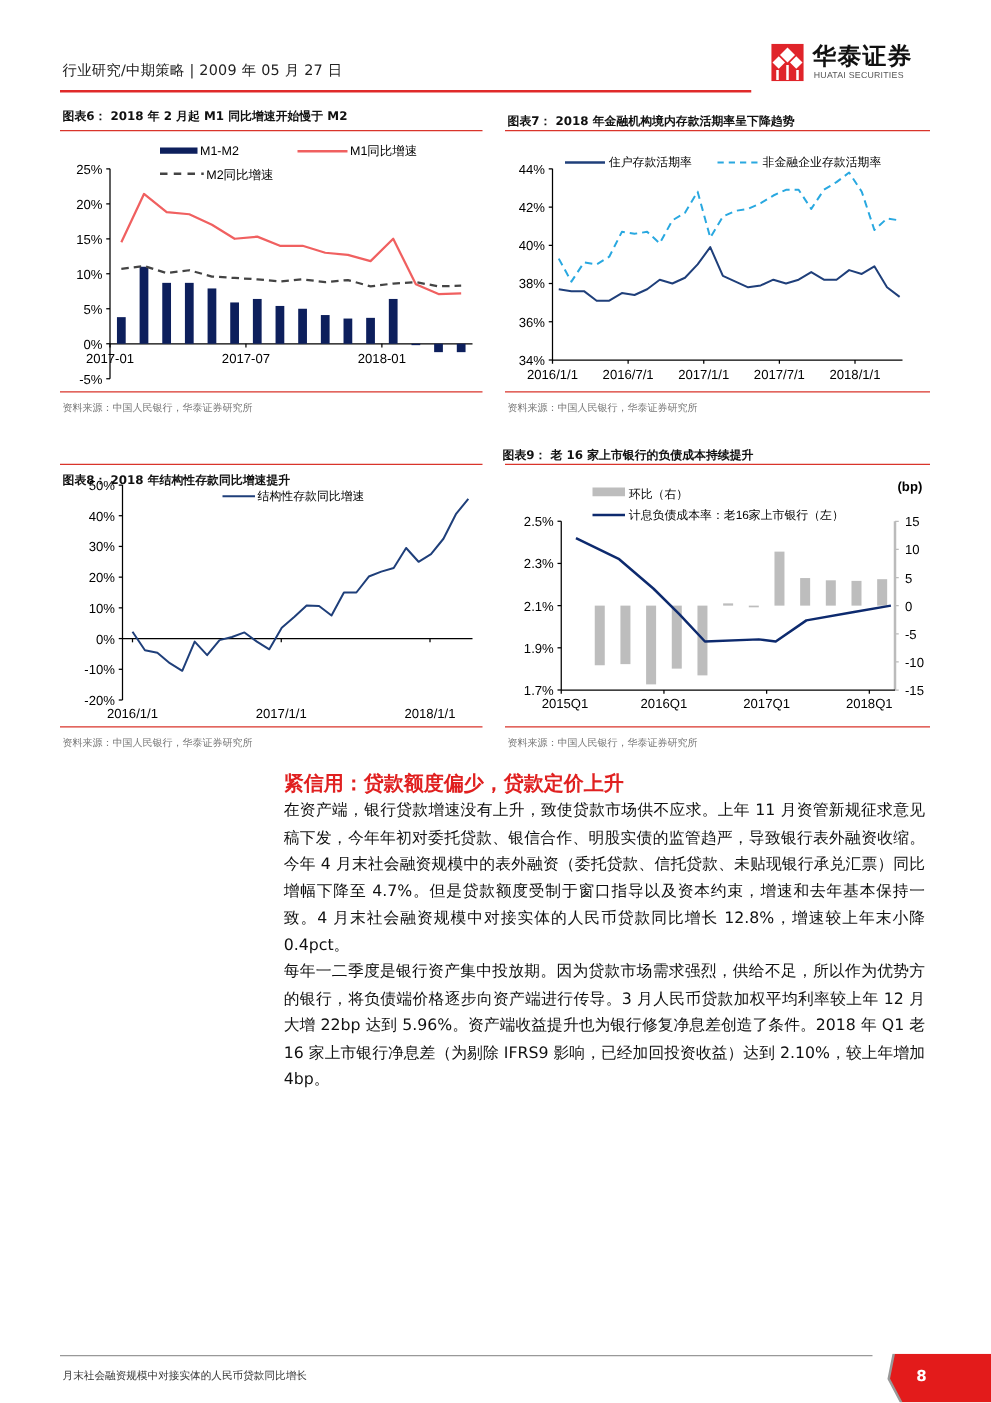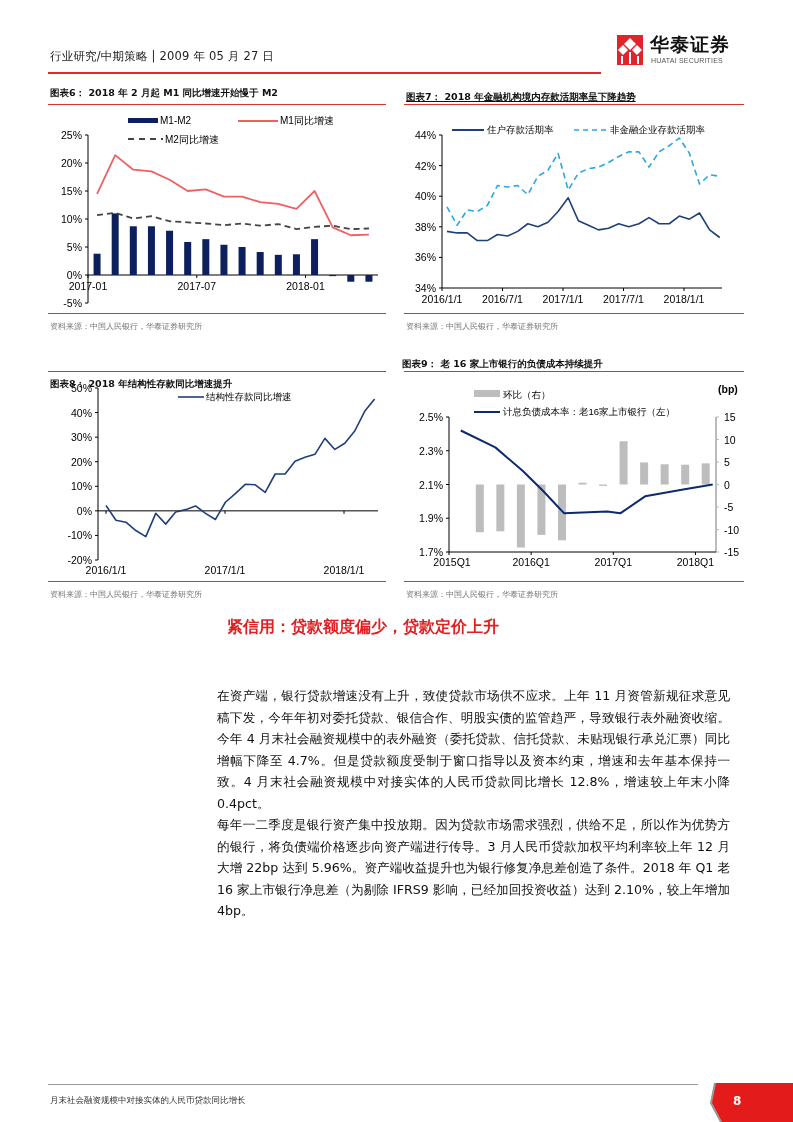--- a/index.html
+++ b/index.html
@@ -8,21 +8,21 @@
   .hdr-text{left:50px;top:49px;font-size:11.5px;color:#222;letter-spacing:0.2px;}
   .hdr-line{left:48px;top:72px;width:553px;height:2px;background:#e02a2a;}
   .logo{left:617px;top:33px;width:135px;height:40px;}
   .logo-mark{position:absolute;left:0;top:2px;width:26px;height:30px;}
   .logo-cn{position:absolute;left:33px;top:-1px;font-size:19px;font-weight:bold;color:#111;letter-spacing:1px;}
   .logo-en{position:absolute;left:34px;top:24px;font-size:7px;color:#555;letter-spacing:0.2px;font-family:"Liberation Sans",sans-serif;}
   .fig-title{font-size:9.5px;font-weight:bold;color:#111;}
   .fig-rule{height:1px;background:#d9342b;}
   .fig-src{font-size:8px;color:#777;}
   svg text{font-family:"Liberation Sans",sans-serif;}
-  .body-text{left:217px;width:513px;font-size:12.6px;line-height:21.5px;color:#111;text-align:justify;margin-top:48px;}
+  .body-text{left:227px;width:513px;font-size:12.6px;line-height:21.5px;color:#111;text-align:justify;}
   .section-head{left:227px;top:617px;font-size:16px;font-weight:bold;color:#e02020;}
   .foot-line{left:48px;top:1084px;width:650px;height:1px;background:#999;}
   .foot-text{left:50px;top:1095px;font-size:8.5px;color:#333;}
   .page-tab{left:703px;top:1083px;width:90px;height:39px;}
   .page-num{left:733px;top:1094px;font-size:12px;color:#fff;font-weight:bold;}
 </style>
 </head>
 <body>
 
 <div class="abs hdr-text">行业研究/中期策略 | 2009 年 05 月 27 日</div>
@@ -87,21 +87,21 @@
     <rect x="80" y="10" width="30" height="5" fill="#0d1f5c"></rect>
     <text x="112" y="16" font-size="10">M1-M2</text>
     <line x1="190" y1="13" x2="230" y2="13" stroke="#f06060" stroke-width="2"></line>
     <text x="232" y="16" font-size="10">M1同比增速</text>
     <line x1="80" y1="31" x2="115" y2="31" stroke="#444" stroke-width="2" stroke-dasharray="6,5"></line>
     <text x="117" y="35" font-size="10">M2同比增速</text>
   </svg>
 <div class="abs fig-rule" style="left:48px;top:313px;width:338px;"></div>
 <div class="abs fig-src" style="left:50px;top:321px;">资料来源：中国人民银行，华泰证券研究所</div>
 
-<div class="abs fig-title" style="left:406px;top:91px;text-decoration:underline;">图表7：  2018 年金融机构境内存款活期率呈下降趋势</div>
+<div class="abs fig-title" style="left:406px;top:91px;">图表7：  2018 年金融机构境内存款活期率呈下降趋势</div>
 <div class="abs fig-rule" style="left:404px;top:104px;width:340px;"></div>
 <svg class="abs" style="left:404px;top:108px;" width="345" height="200" id="c7">
     <line x1="38" y1="27" x2="38" y2="180" stroke="#000" stroke-width="1"></line>
     <line x1="35" y1="27" x2="38" y2="27" stroke="#000"></line>
     <text x="32" y="31" font-size="10.5" text-anchor="end" fill="#000">44%</text>
     <line x1="35" y1="57.6" x2="38" y2="57.6" stroke="#000"></line>
     <text x="32" y="61.6" font-size="10.5" text-anchor="end" fill="#000">42%</text>
     <line x1="35" y1="88.2" x2="38" y2="88.2" stroke="#000"></line>
     <text x="32" y="92.2" font-size="10.5" text-anchor="end" fill="#000">40%</text>
     <line x1="35" y1="118.8" x2="38" y2="118.8" stroke="#000"></line>

